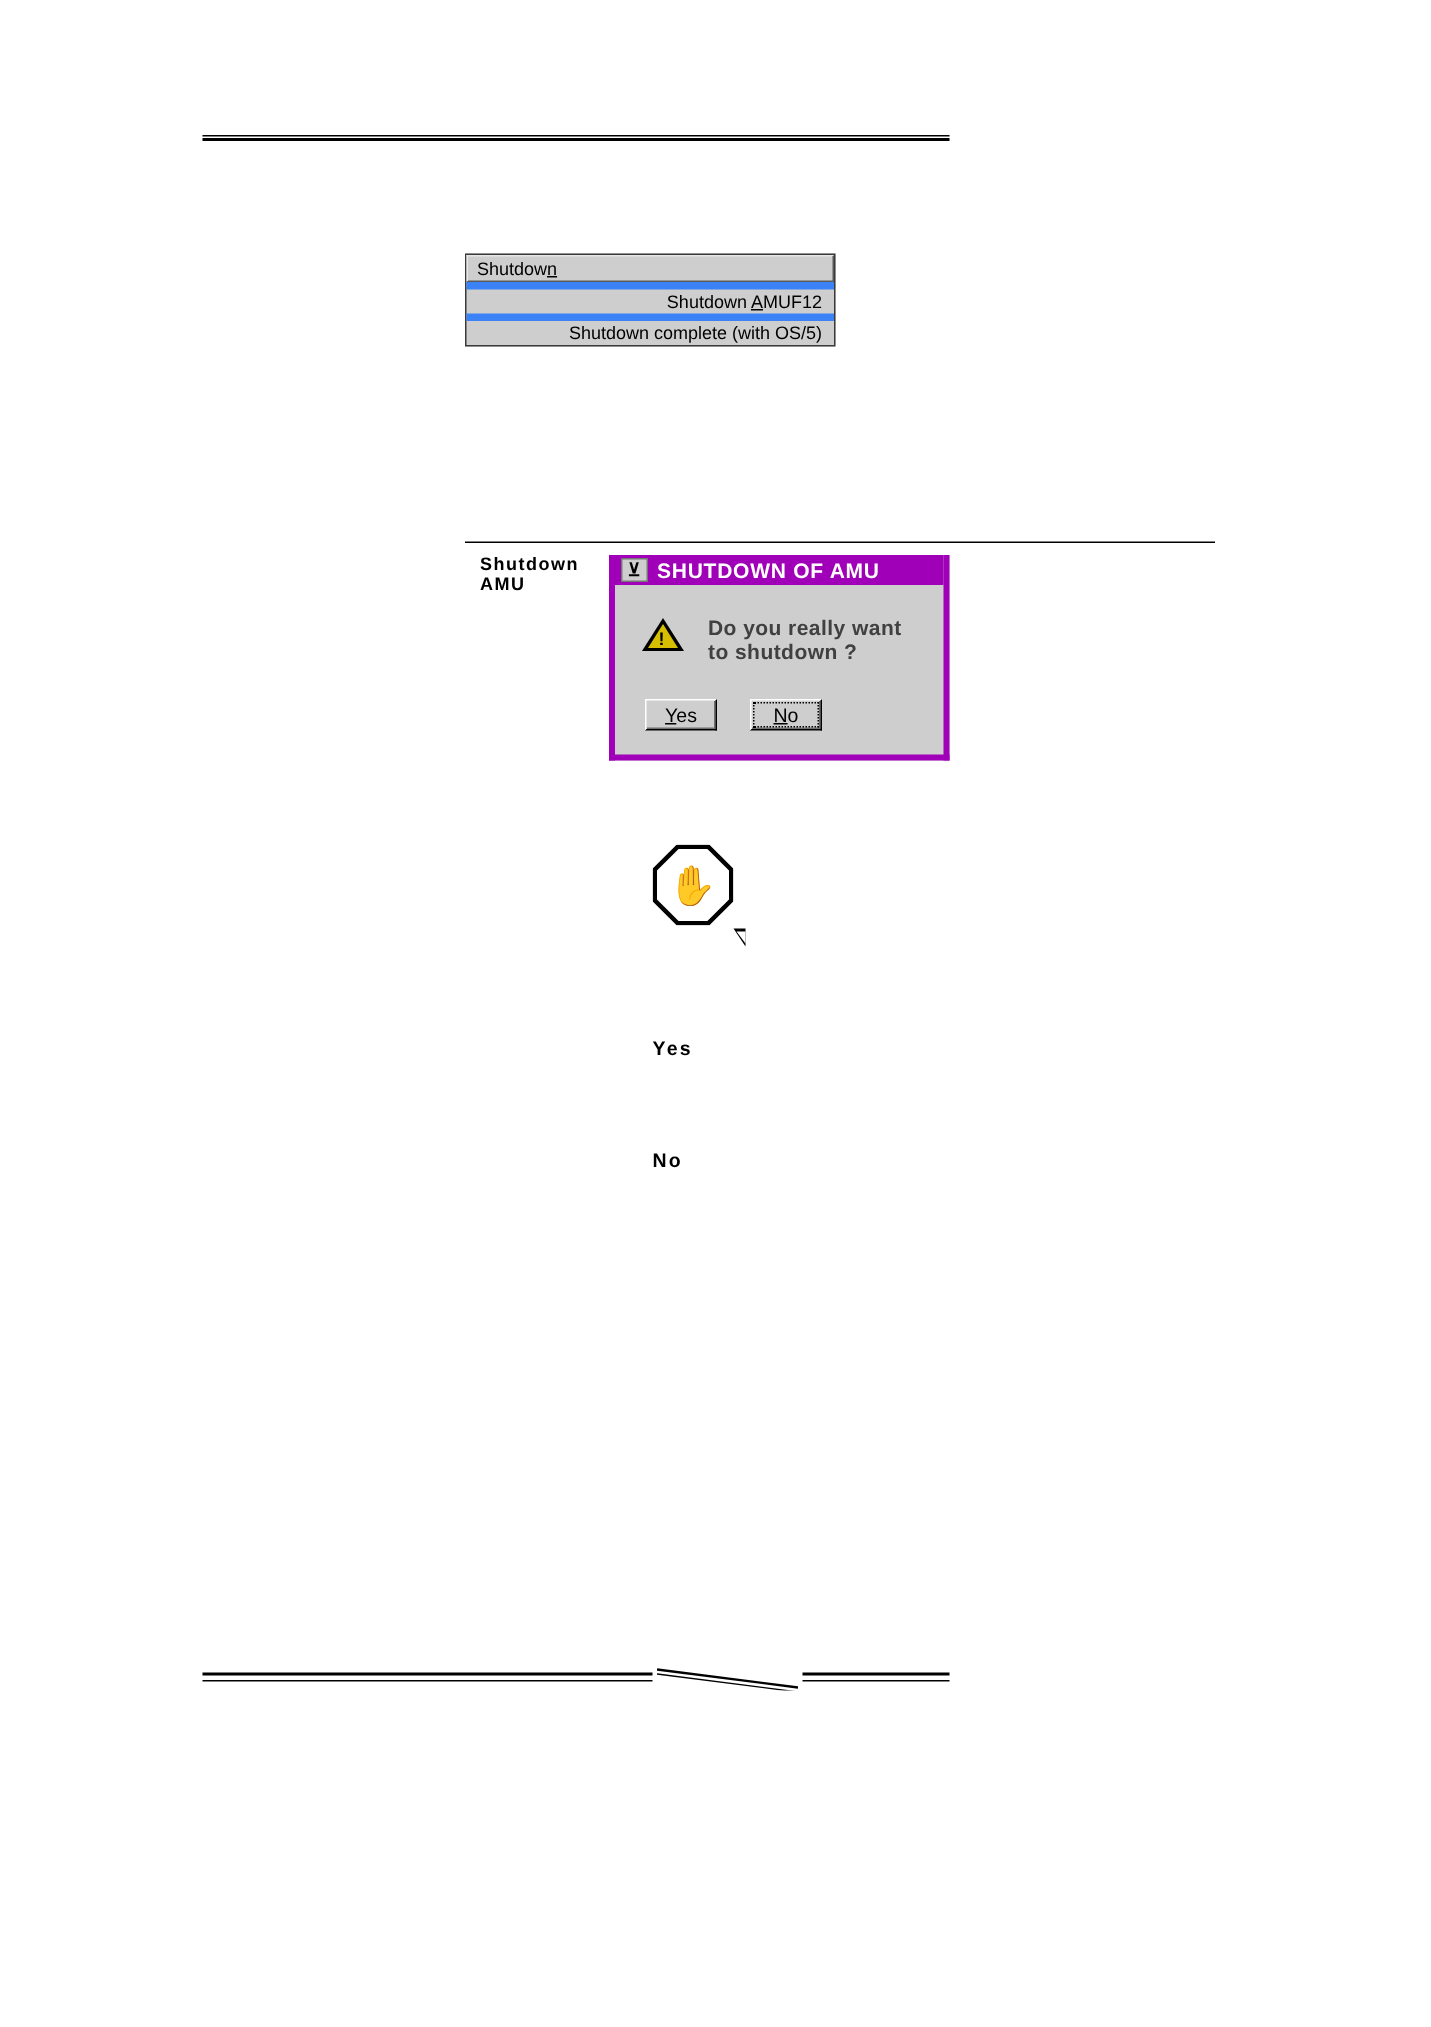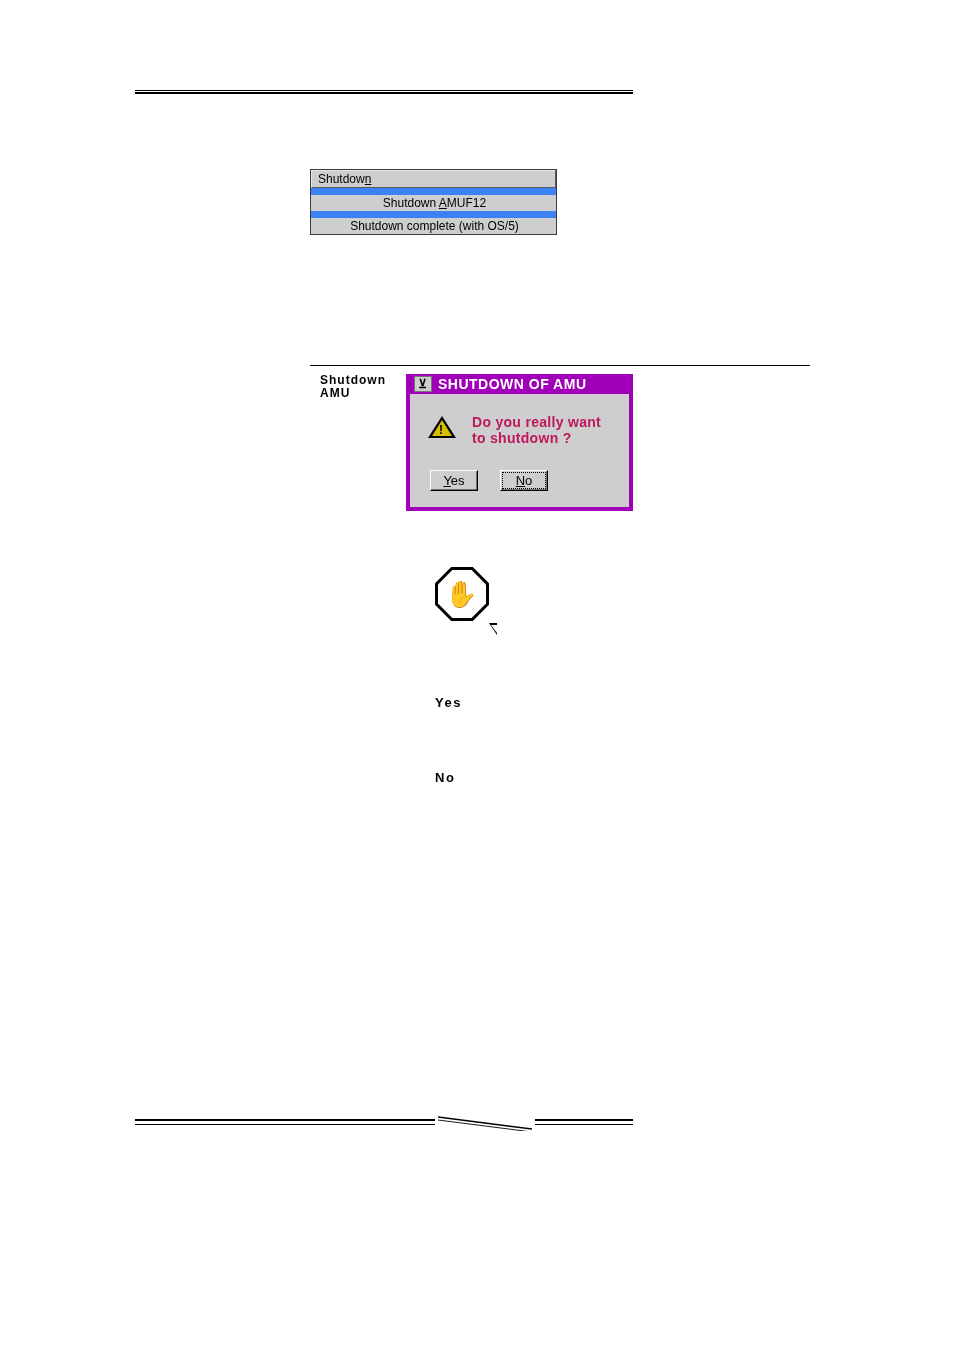--- a/index.html
+++ b/index.html
@@ -33,22 +33,22 @@
   }
   .menu-header {
     padding: 1px 6px;
     border: 1px solid #e7e7e7;
     border-right-color: #5a5a5a;
     border-bottom-color: #5a5a5a;
   }
   .menu-item {
     padding: 1px 8px 1px 10px;
     display: flex;
-    justify-content: center;
-    border-top: 7px solid #3b82f6;
+    justify-content: flex-end;
+    border-top: 5px solid #3b82f6;
   }
   .u { text-decoration: underline; }
   
   .thin-hr {
     margin-top: 130px;
     border: none;
     border-top: 1px solid #000;
     margin-left: 175px;
     width: 500px;
   }
@@ -128,21 +128,21 @@
   .warn-tri .bang {
     position: absolute;
     top: 7px; left: -3px;
     width: 6px;
     color: #000;
     font-weight: bold;
     font-size: 12px;
     z-index: 2;
   }
   .dlg-msg {
-    color: #be185d;
+    color: #404040;
     font-weight: bold;
     font-size: 14px;
     letter-spacing: 0.3px;
   }
   .dlg-buttons {
     display: flex;
     gap: 22px;
     margin-left: 2px;
   }
   .os2-btn {

